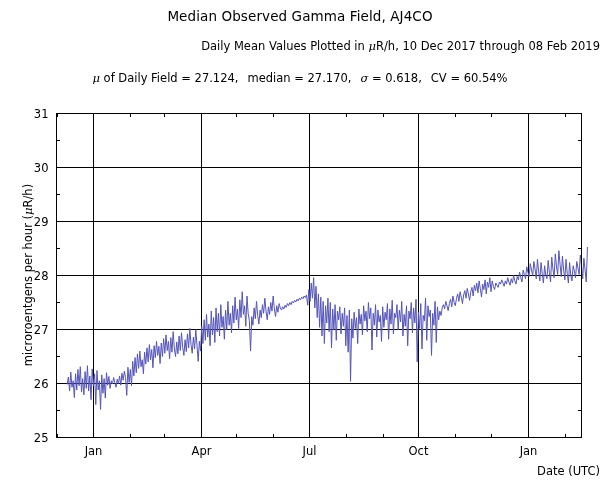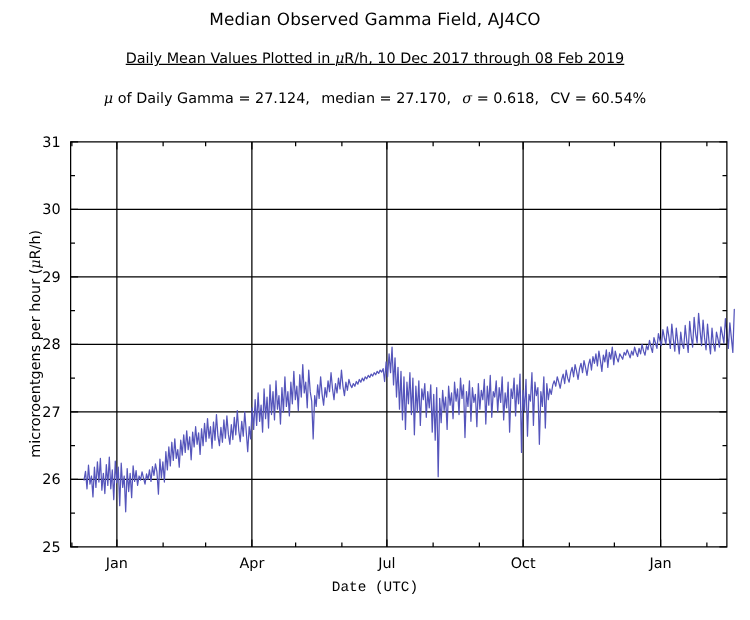--- a/index.html
+++ b/index.html
@@ -31,47 +31,45 @@
     text-align: center;
     font-size: 13.5px;
     letter-spacing: 0.1px;
     white-space: nowrap;
   }
   .title-sub {
     position: absolute;
     left: 0;
     top: 39px;
     width: 600px;
-    text-align: center;
+    text-align: right;
     font-size: 11.5px;
     white-space: nowrap;
-    text-decoration: underline;
   }
   .title-stats {
     position: absolute;
     left: 0;
     top: 71px;
     width: 600px;
     text-align: center;
     font-size: 11.5px;
     white-space: nowrap;
   }
   .stat-gap { display: inline-block; width: 9px; }
   .mathvar {
     font-family: "DejaVu Serif", "Liberation Serif", serif;
     font-style: italic;
   }
   .xaxis-title {
     position: absolute;
     left: 0;
     top: 464px;
     width: 600px;
-    text-align: center;
+    text-align: right;
     font-size: 11.5px;
-    font-family: Liberation Mono, monospace;
   }
   .yaxis-title {
     position: absolute;
     left: -92px;
     top: 268px;
     width: 240px;
     text-align: center;
     font-size: 11.5px;
     transform: rotate(-90deg);
     transform-origin: center center;
@@ -86,21 +84,21 @@
 </style>
 </head>
 <body>
 
 <div id="figure">
 
   <div class="title-main">Median Observed Gamma Field, AJ4CO</div>
 
   <div class="title-sub"><span>Daily Mean Values Plotted in </span><span class="mathvar">μ</span><span>R/h, 10 Dec 2017 through 08 Feb 2019</span></div>
 
-  <div class="title-stats"><span class="mathvar">μ</span><span> of Daily Gamma = 27.124,</span><span class="stat-gap"></span><span>median = 27.170,</span><span class="stat-gap"></span><span class="mathvar">σ</span><span> = 0.618,</span><span class="stat-gap"></span><span>CV = 60.54%</span></div>
+  <div class="title-stats"><span class="mathvar">μ</span><span> of Daily Field = 27.124,</span><span class="stat-gap"></span><span>median = 27.170,</span><span class="stat-gap"></span><span class="mathvar">σ</span><span> = 0.618,</span><span class="stat-gap"></span><span>CV = 60.54%</span></div>
 
   <svg id="plot" width="600" height="496">
     <g id="grid-layer">
         <line x1="56.5" y1="383.5" x2="581.5" y2="383.5" stroke="#000000" stroke-width="1"></line>
         <line x1="56.5" y1="329.5" x2="581.5" y2="329.5" stroke="#000000" stroke-width="1"></line>
         <line x1="56.5" y1="275.5" x2="581.5" y2="275.5" stroke="#000000" stroke-width="1"></line>
         <line x1="56.5" y1="221.5" x2="581.5" y2="221.5" stroke="#000000" stroke-width="1"></line>
         <line x1="56.5" y1="167.5" x2="581.5" y2="167.5" stroke="#000000" stroke-width="1"></line>
         <line x1="93.5" y1="113.5" x2="93.5" y2="437.5" stroke="#000000" stroke-width="1"></line>
         <line x1="201.5" y1="113.5" x2="201.5" y2="437.5" stroke="#000000" stroke-width="1"></line>

